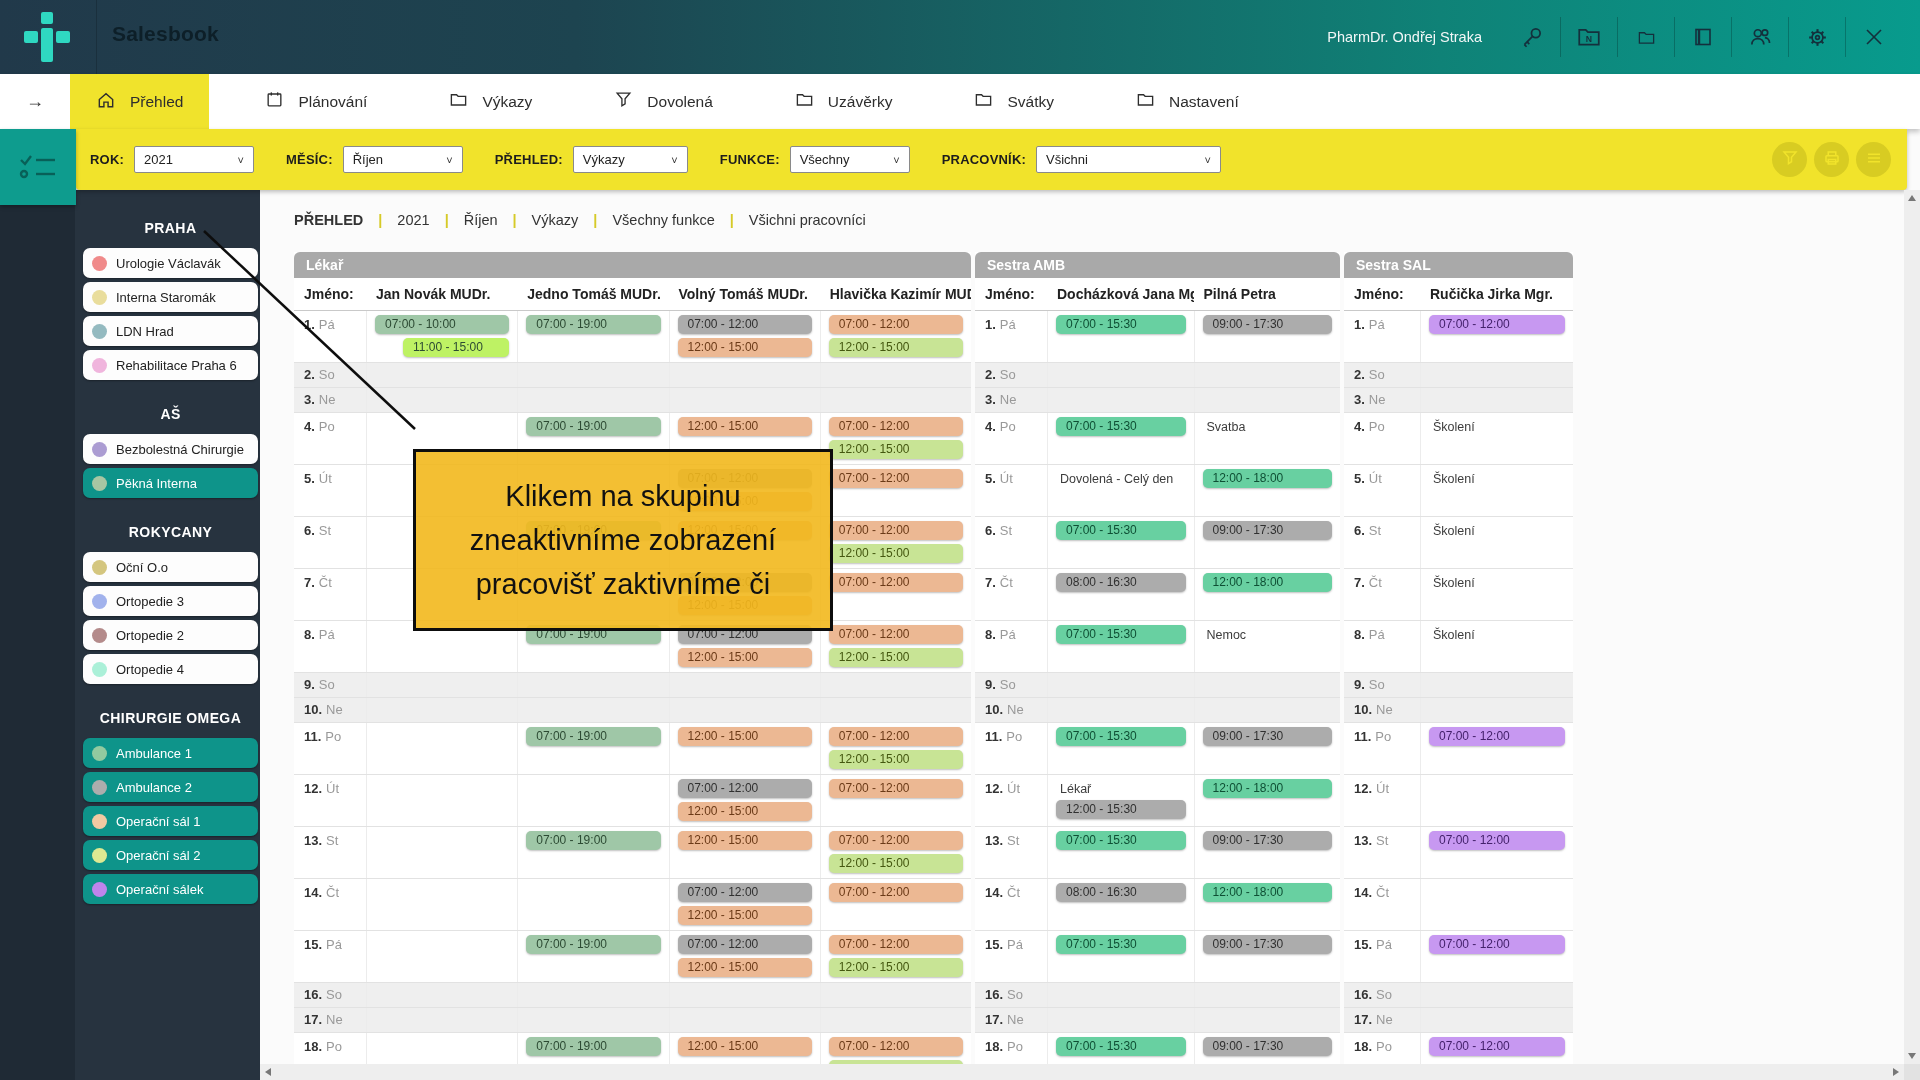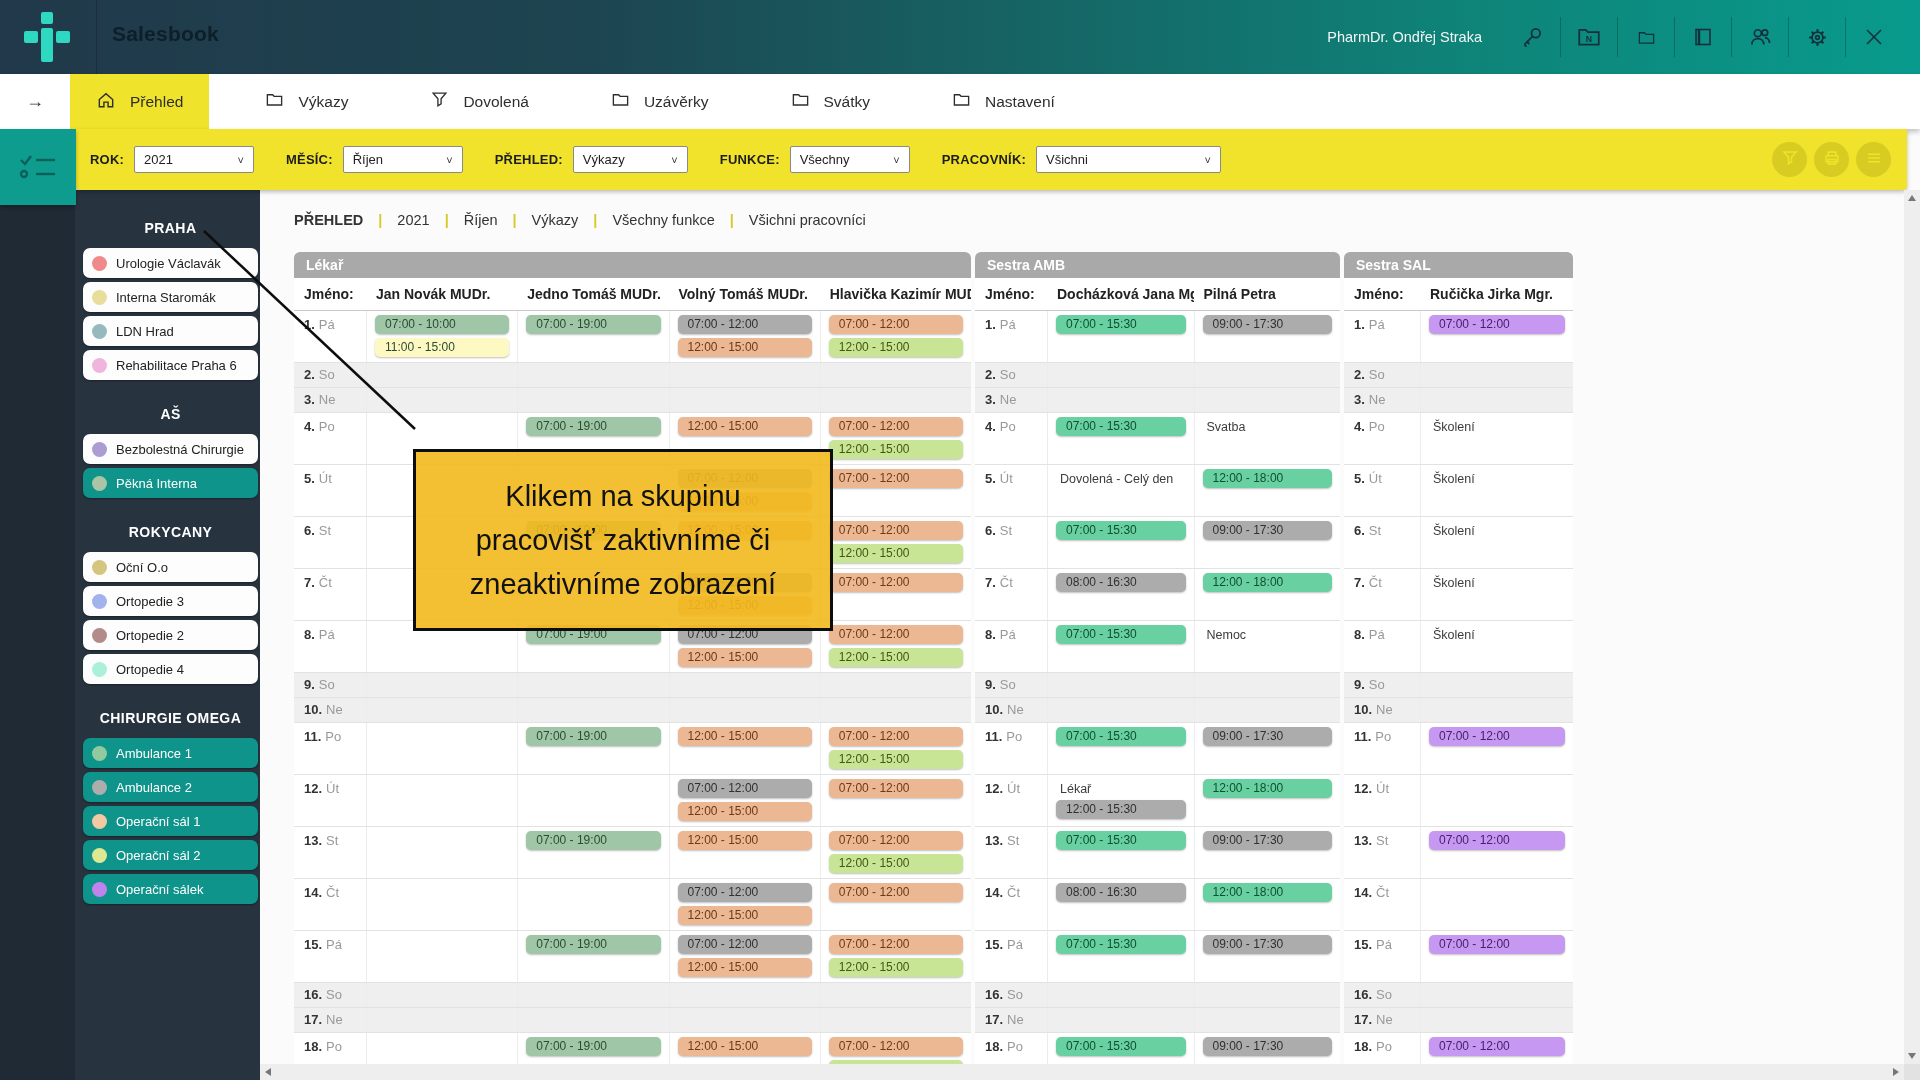--- a/index.html
+++ b/index.html
@@ -172,20 +172,28 @@
     <div class="tab-arrow">→</div>
     <div id="tabs" style="display:flex;align-items:stretch;">
         <div class="tab active">
           <span><svg width="20" height="20" viewBox="0 0 24 24">
               <path d="M4 11.5 12 4.5 20 11.5 V20 H14.5 V14.5 H9.5 V20 H4 Z"></path>
             </svg></span>
           <span>Přehled</span>
         </div>
         <div class="tab">
           <span><svg width="19" height="19" viewBox="0 0 24 24">
+              <rect x="4" y="5" width="16" height="15" rx="1"></rect>
+              <line x1="8" y1="3" x2="8" y2="7"></line>
+              <line x1="16" y1="3" x2="16" y2="7"></line>
+            </svg></span>
+          <span>Plánování</span>
+        </div>
+        <div class="tab">
+          <span><svg width="19" height="19" viewBox="0 0 24 24">
               <path d="M3 6 H9.5 L11.5 8 H21 V19 H3 Z"></path>
             </svg></span>
           <span>Výkazy</span>
         </div>
         <div class="tab">
           <span><svg width="19" height="19" viewBox="0 0 24 24">
               <path d="M4 4 H20 L14 11 V17.5 L10 20 V11 Z"></path>
             </svg></span>
           <span>Dovolená</span>
         </div>
@@ -380,21 +388,21 @@
             <div class="hdr-cell" style="width: 72px;">Jméno:</div>
             <div class="hdr-cell" style="width: 151.25px;">Jan Novák MUDr.</div>
             <div class="hdr-cell" style="width: 151.25px;">Jedno Tomáš MUDr.</div>
             <div class="hdr-cell" style="width: 151.25px;">Volný Tomáš MUDr.</div>
             <div class="hdr-cell" style="width: 151.25px;">Hlavička Kazimír MUDr.</div>
           </div>
           <div class="t-row" style="height: 52px; box-sizing: border-box;">
             <div class="day-cell" style="width: 72px;"><span class="day-num">1.</span><span class="day-dow">Pá</span></div>
             <div class="p-cell" style="width: 151.25px;">
               <div class="pill" style="background: rgb(159, 199, 167); color: rgb(44, 74, 51);">07:00 - 10:00</div>
-              <div class="pill" style="background: #fef9c3; color: rgb(44, 74, 51);">11:00 - 15:00</div>
+              <div class="pill" style="background: #bef264; color: rgb(44, 74, 51); margin-left: 28px;">11:00 - 15:00</div>
             </div>
             <div class="p-cell" style="width: 151.25px;">
               <div class="pill" style="background: rgb(159, 199, 167); color: rgb(44, 74, 51);">07:00 - 19:00</div>
             </div>
             <div class="p-cell" style="width: 151.25px;">
               <div class="pill" style="background: rgb(172, 172, 172); color: rgb(48, 48, 48);">07:00 - 12:00</div>
               <div class="pill" style="background: rgb(236, 184, 147); color: rgb(107, 58, 23);">12:00 - 15:00</div>
             </div>
             <div class="p-cell" style="width: 151.25px;">
               <div class="pill" style="background: rgb(236, 184, 147); color: rgb(107, 58, 23);">07:00 - 12:00</div>
@@ -839,22 +847,22 @@
           </div>
         </div>
       </div>
   </div>
 
   <svg class="connector">
     <line x1="204" y1="231" x2="415" y2="429" stroke="#0d0d0d" stroke-width="2.5"></line>
   </svg>
   <div class="tooltip" id="tooltip">
       <div>Klikem na skupinu</div>
+      <div>zneaktivníme zobrazení</div>
       <div>pracovišť zaktivníme či</div>
-      <div>zneaktivníme zobrazení</div>
     </div>
 
   <div class="vscroll">
     <div class="sb-arrow sb-up"></div>
     <div class="sb-arrow sb-down"></div>
   </div>
   <div class="hscroll">
     <div class="sb-arrow sb-left"></div>
     <div class="sb-arrow sb-right"></div>
   </div>

